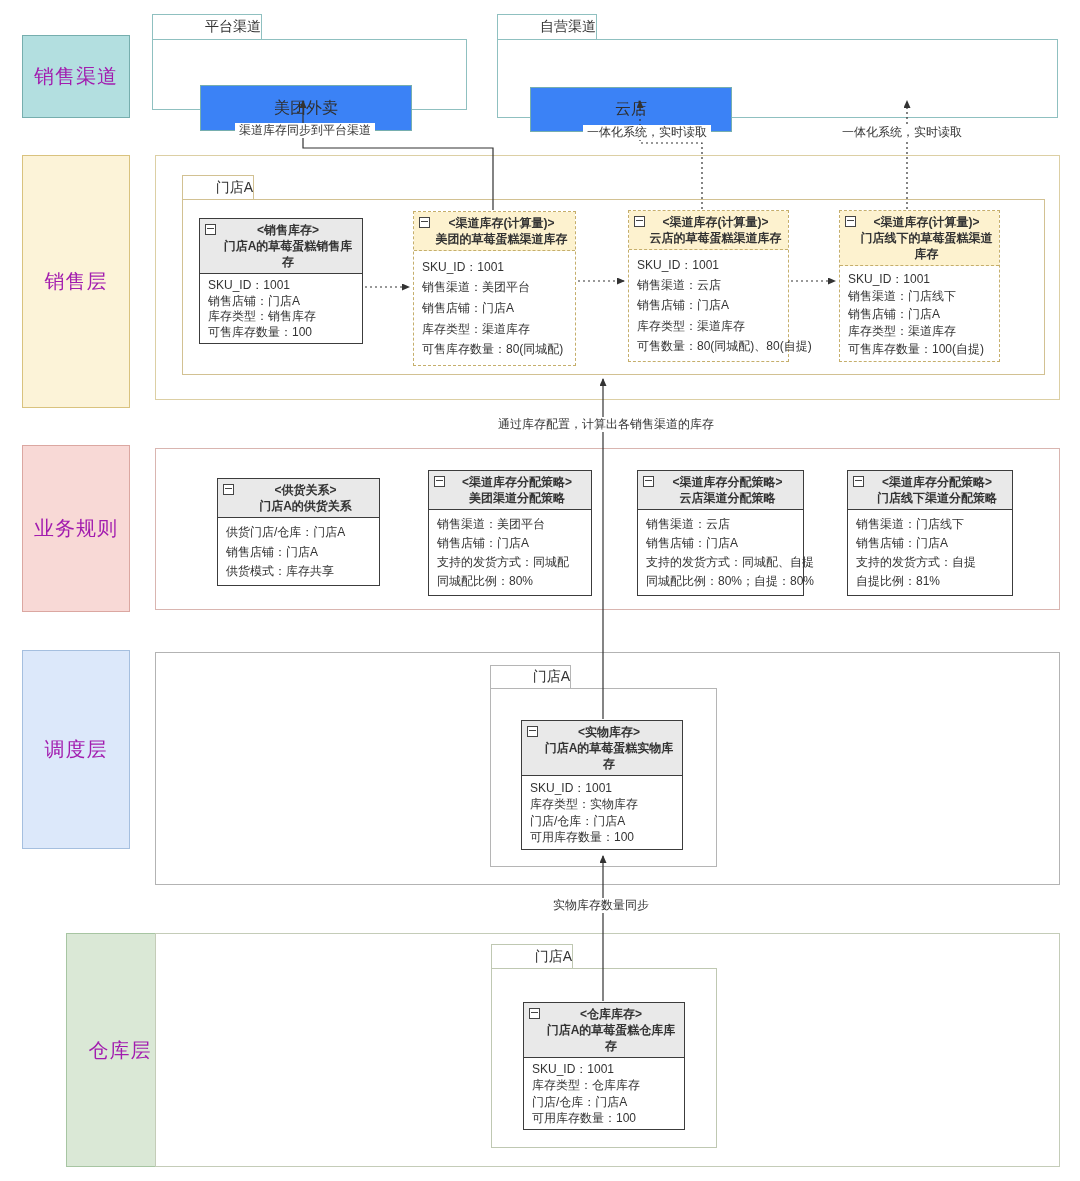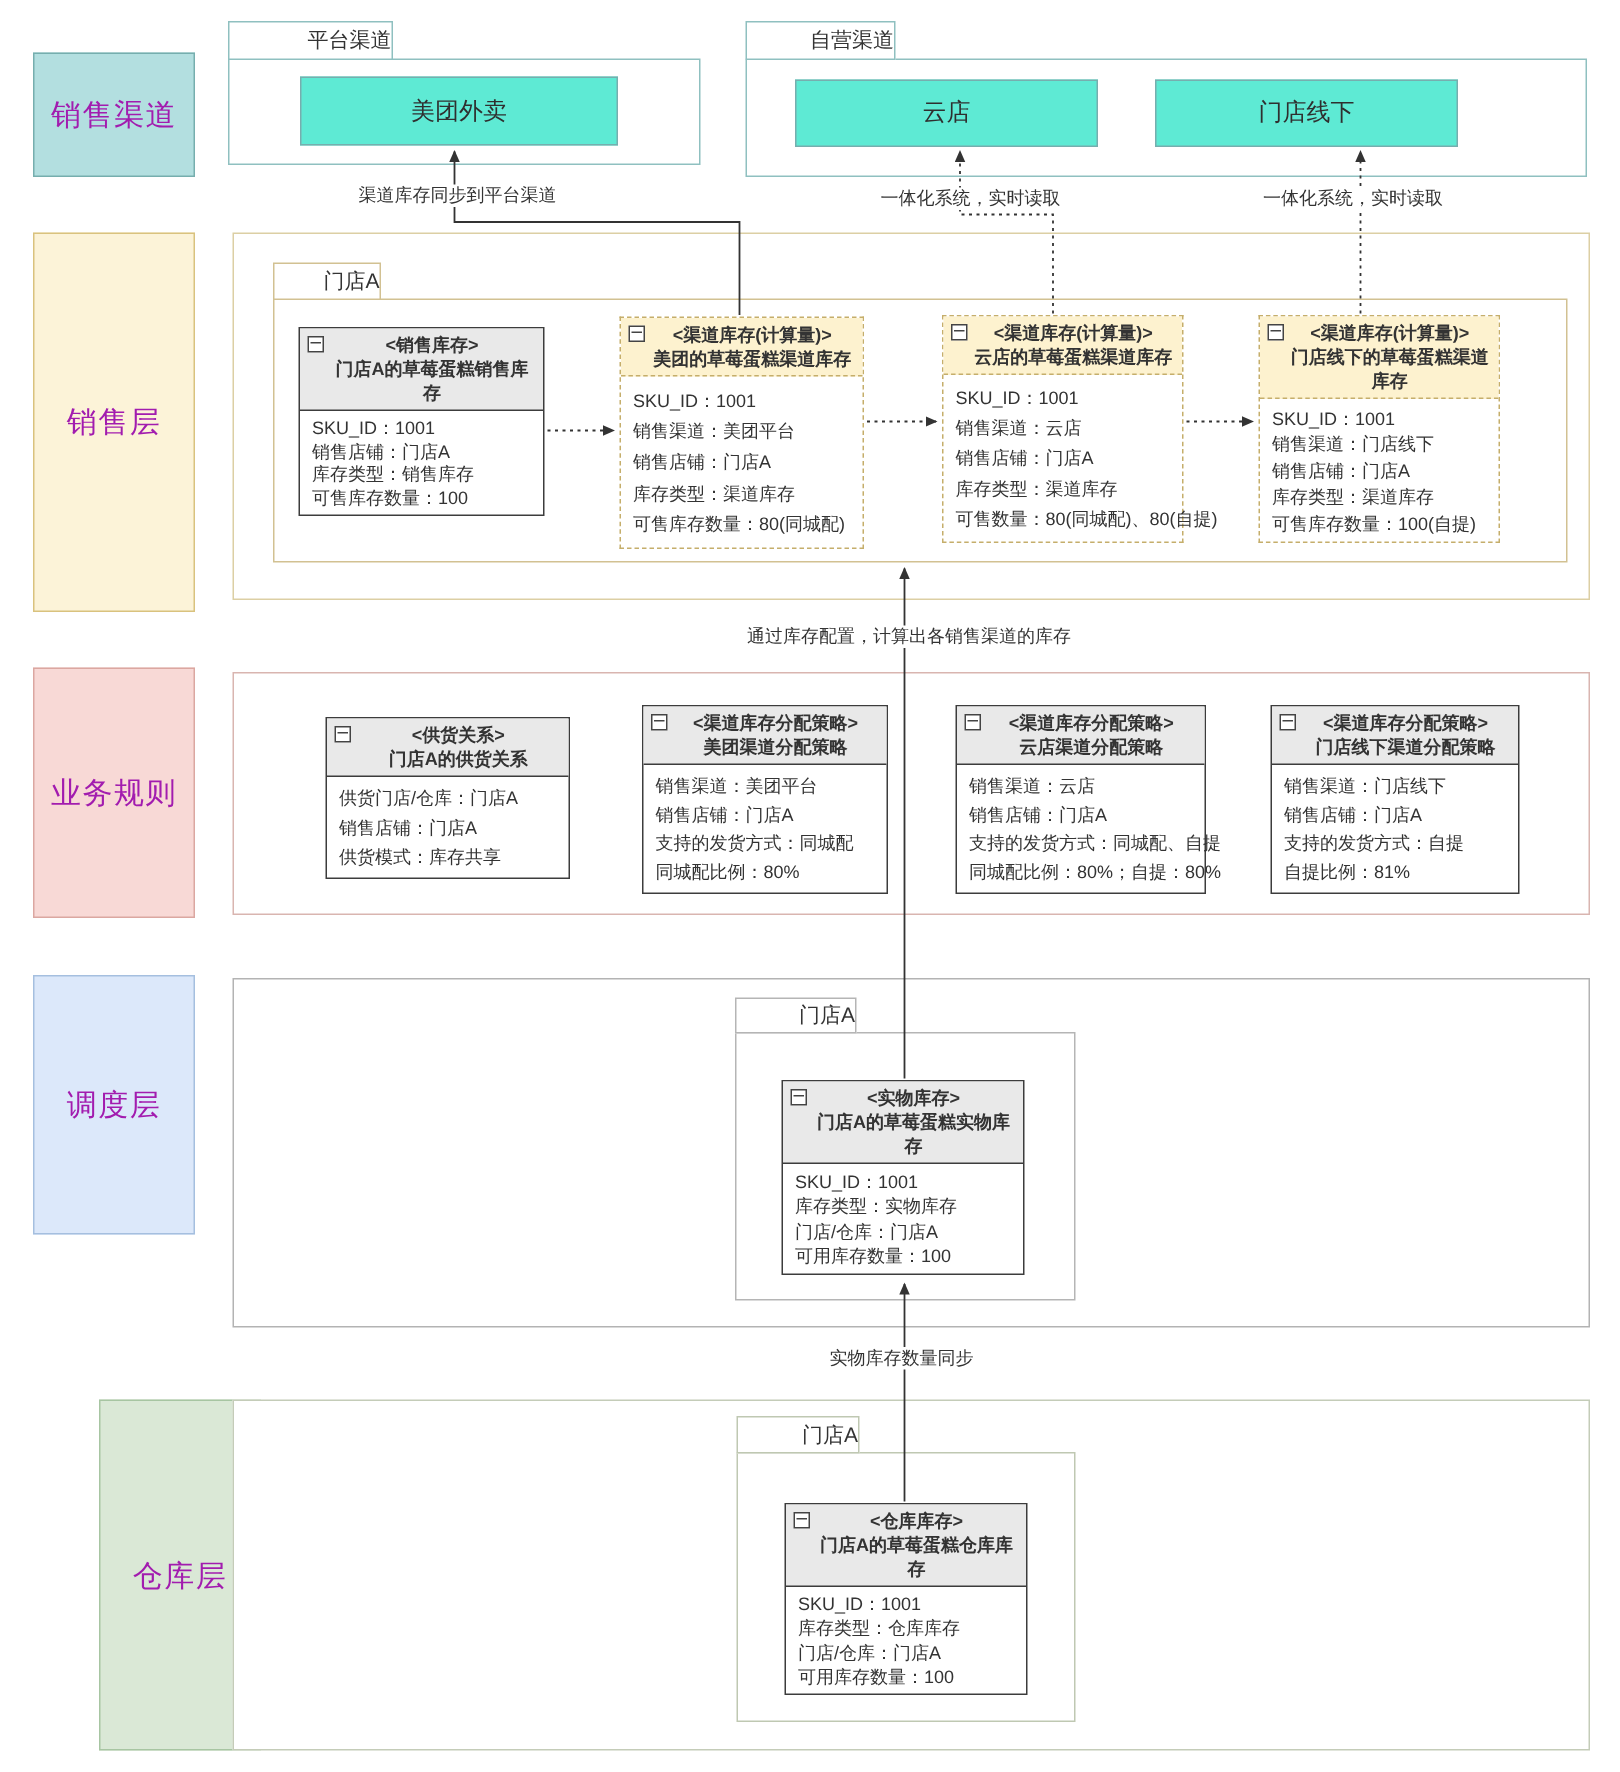--- a/index.html
+++ b/index.html
@@ -27,22 +27,22 @@
   
   .pkg-tab{background:#fff;display:flex;align-items:center;justify-content:flex-end;
     font-size:14px;color:#333;z-index:3;}
   .pkg-body{background:#fff;z-index:2;}
   .bd-teal{border:1px solid #8fc0c0;}
   .bd-tan {border:1px solid #d2c192;}
   .bd-gray{border:1px solid #b5b5b5;}
   .bd-sage{border:1px solid #bfc8b2;}
 
   
-  .channel{background:#5eead4;border:1px solid #76aeae;display:flex;align-items:center;
-    justify-content:center;font-size:16px;color:#2f2f2f;z-index:4;}
+  .channel{background:#3b82f6;border:1px solid #76aeae;display:flex;align-items:center;
+    justify-content:center;font-size:16px;color:#2f2f2f;z-index:4;margin-top:34px;}
 
   
   .entity{background:#fff;border:1px solid #3c3c3c;display:flex;flex-direction:column;z-index:5;}
   .entity-header{position:relative;background:#e9e9e9;border-bottom:1px solid #3c3c3c;
     padding:3px 4px 3px 18px;text-align:center;font-weight:bold;font-size:12px;line-height:16px;}
   .entity.dashed{border:1px dashed #c5ae6b;}
   .entity.dashed .entity-header{background:#fdf2cf;border-bottom:1px dashed #c5ae6b;}
   .entity-fields{flex:1;display:flex;flex-direction:column;justify-content:space-evenly;
     padding:2px 0;}
   .entity-field{font-size:12px;line-height:14px;padding:0 8px;text-align:left;white-space:nowrap;}
@@ -63,44 +63,41 @@
 
   <div class="abs layer-label lbl-teal" style="left:22px;top:35px;width:108px;height:83px">
       <span>销售渠道</span>
     </div>
   <div class="abs layer-label lbl-yellow" style="left:22px;top:155px;width:108px;height:253px">
       <span>销售层</span>
     </div>
   <div class="abs layer-label lbl-pink" style="left:22px;top:445px;width:108px;height:167px">
       <span>业务规则</span>
     </div>
-  <div class="abs layer-label lbl-blue" style="left:22px;top:650px;width:108px;height:173px">
+  <div class="abs layer-label lbl-blue" style="left:22px;top:650px;width:108px;height:199px">
       <span>调度层</span>
     </div>
   <div class="abs layer-label lbl-green" style="left:22px;top:933px;width:108px;height:234px">
       <span>仓库层</span>
     </div>
 
   <div class="abs pkg-body bd-teal" style="left:152px;top:39px;width:315px;height:71px"></div>
   <div class="abs pkg-tab bd-teal" style="left:152px;top:14px;width:110px;height:26px">
       <span>平台渠道</span>
     </div>
   <div class="abs channel" style="left:200px;top:51px;width:212px;height:46px">
       <span>美团外卖</span>
     </div>
 
   <div class="abs pkg-body bd-teal" style="left:497px;top:39px;width:561px;height:79px"></div>
   <div class="abs pkg-tab bd-teal" style="left:497px;top:14px;width:100px;height:26px">
       <span>自营渠道</span>
     </div>
   <div class="abs channel" style="left:530px;top:53px;width:202px;height:45px">
       <span>云店</span>
-    </div>
-  <div class="abs channel" style="left:770px;top:53px;width:202px;height:45px">
-      <span>门店线下</span>
     </div>
 
   <div class="abs row-box row-sales" style="left:155px;top:155px;width:905px;height:245px"></div>
   <div class="abs row-box row-rules" style="left:155px;top:448px;width:905px;height:162px"></div>
   <div class="abs row-box row-dispatch" style="left:155px;top:652px;width:905px;height:233px"></div>
   <div class="abs row-box row-warehouse" style="left:155px;top:933px;width:905px;height:234px"></div>
 
   <div class="abs pkg-body bd-tan" style="left:182px;top:199px;width:863px;height:176px"></div>
   <div class="abs pkg-tab bd-tan" style="left:182px;top:175px;width:72px;height:25px">
       <span>门店A</span>

